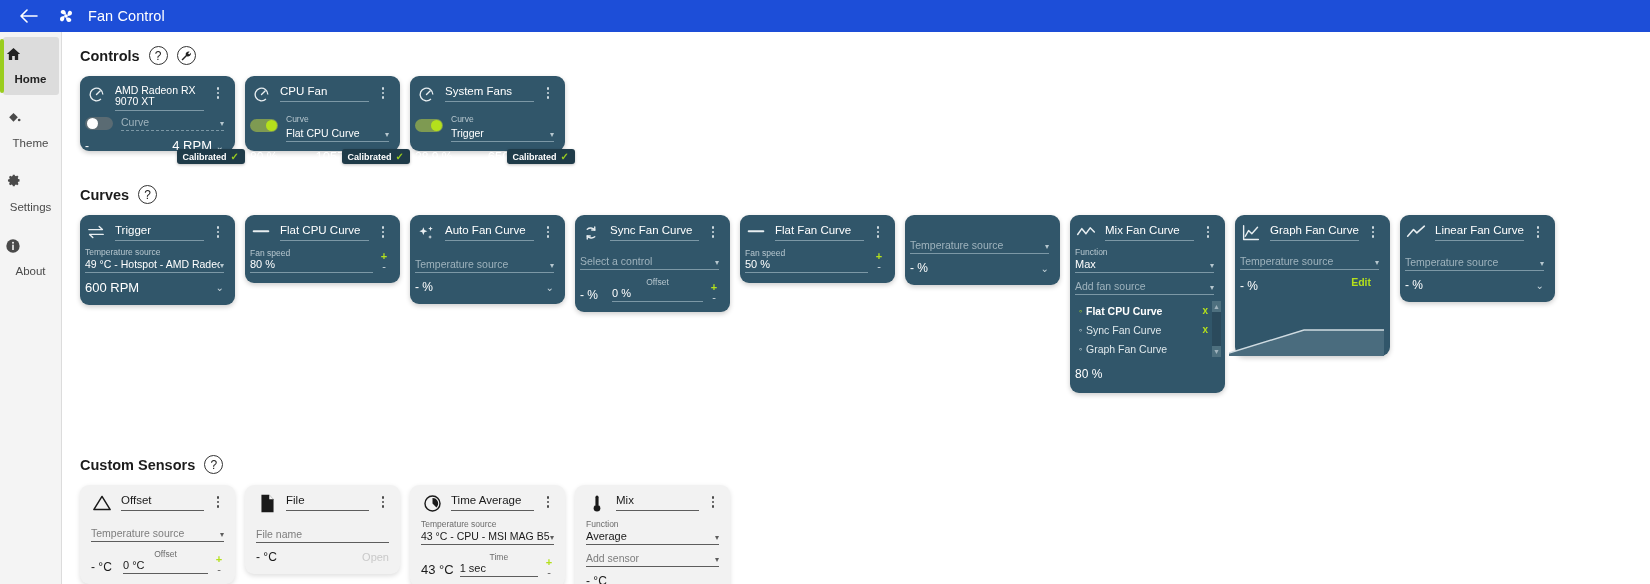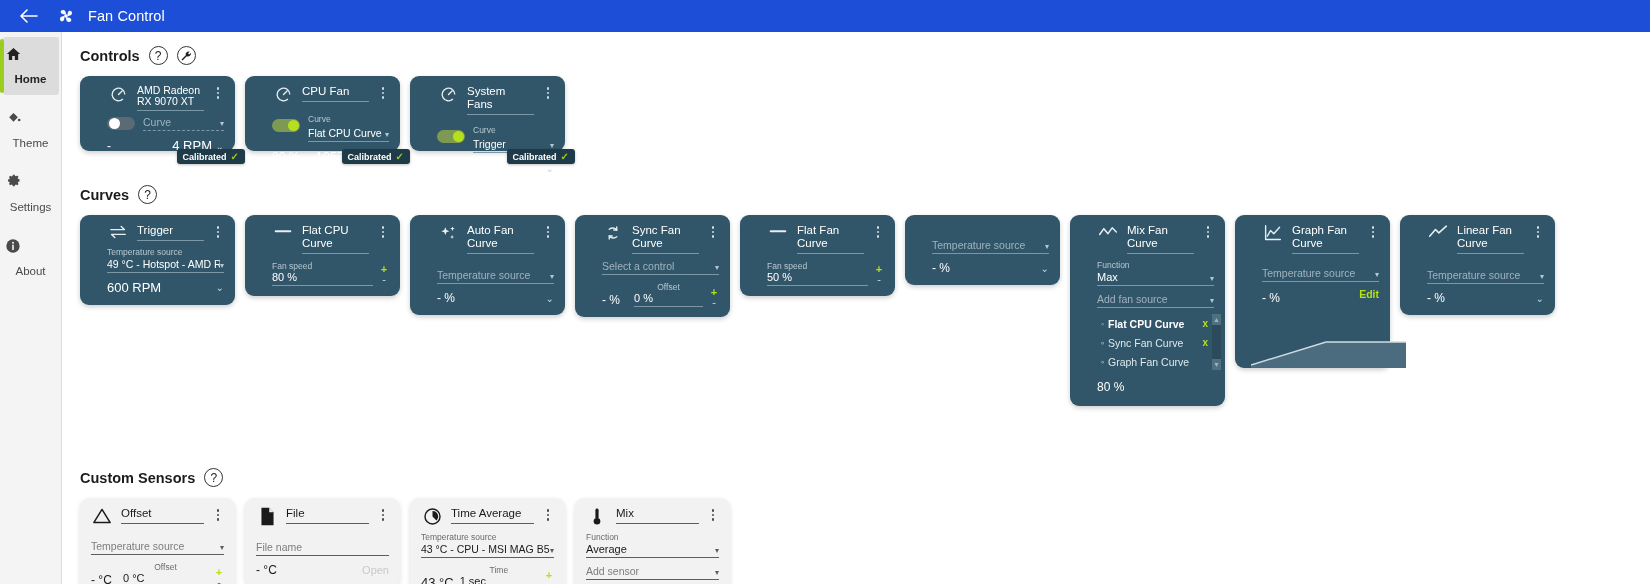--- a/index.html
+++ b/index.html
@@ -51,21 +51,21 @@
     display: inline-flex; align-items: center; justify-content: center;
     font-size: 12px; color: #222; cursor: pointer; background: #fff;
   }
 
   .card-row { display: flex; gap: 10px; align-items: flex-start; }
 
   
   .card {
     background: #31566a; border-radius: 9px; color: #e8eef1;
     box-shadow: 0 2px 5px rgba(0,0,0,.20);
-    padding: 9px 11px 10px 27px; position: relative;
+    padding: 9px 11px 10px 5px; position: relative;
   }
   .card.ctrl { width: 155px; height: 75px; }
   .card.curve { width: 155px; }
 
   .card-top { display: flex; align-items: flex-start; gap: 8px; }
   .card-ico { width: 22px; flex: 0 0 22px; display: flex; align-items: center; justify-content: center; color: #e8eef1; }
   .card-name {
     flex: 1; font-size: 11.5px; color: #ffffff; line-height: 13px;
     border-bottom: 1px solid #7c98a6; padding-bottom: 3px; min-height: 16px;
   }
@@ -129,21 +129,21 @@
   .mix-item .xbtn { color: #b4e01c; font-size: 10px; font-weight: bold; cursor: pointer; padding-left: 3px; }
   .mix-scroll {
     position: absolute; right: -7px; top: 0; width: 9px; height: 56px;
     background: #2b4a5c;
   }
   .mix-scroll .arw { height: 11px; background: #4e707f; color: #9fb3bd; font-size: 7px; text-align: center; line-height: 11px; }
   .mix-scroll .arw.bot { position: absolute; bottom: 0; left: 0; right: 0; }
 
   
   .graphwrap { margin-top: 4px; height: 62px; position: relative; }
-  .edit-link { position: absolute; right: 0; top: -14px; color: #b4e01c; font-size: 10.5px; font-weight: bold; cursor: pointer; }
+  .edit-link { position: absolute; right: 8px; top: -14px; color: #b4e01c; font-size: 10.5px; font-weight: bold; cursor: pointer; }
 
   
   .lcard {
     background: #f2f2f2; border-radius: 9px; color: #222;
     box-shadow: 0 2px 5px rgba(0,0,0,.13);
     padding: 9px 11px 10px 11px; width: 155px; position: relative;
   }
   .lcard .card-name { color: #1a1a1a; border-bottom-color: #5d5d5d; }
   .lcard .dots span { background: #4a4a4a; }
   .lcard .field-lbl { color: #6b6b6b; }
@@ -451,21 +451,21 @@
                 <path d="M17 4v4h-4M7 20v-4h4"></path>
               </svg>
           </span>
           <span class="card-name">Sync Fan Curve</span>
           <span class="dots">
               <span></span>
               <span></span>
               <span></span>
             </span>
         </div>
-        <div class="field" style="margin-top:5px;">
+        <div class="field" style="margin-top:12px;">
           <div class="field-val placeholder" style="font-size:10.5px;">
             <span>Select a control</span>
             <span class="caret">▾</span>
           </div>
         </div>
         <div class="twocol">
           <span class="left">- %</span>
           <span class="mid">
             <span class="field-lbl" style="display:block;">Offset</span>
             <span class="val" style="display:block;">0 %</span>

